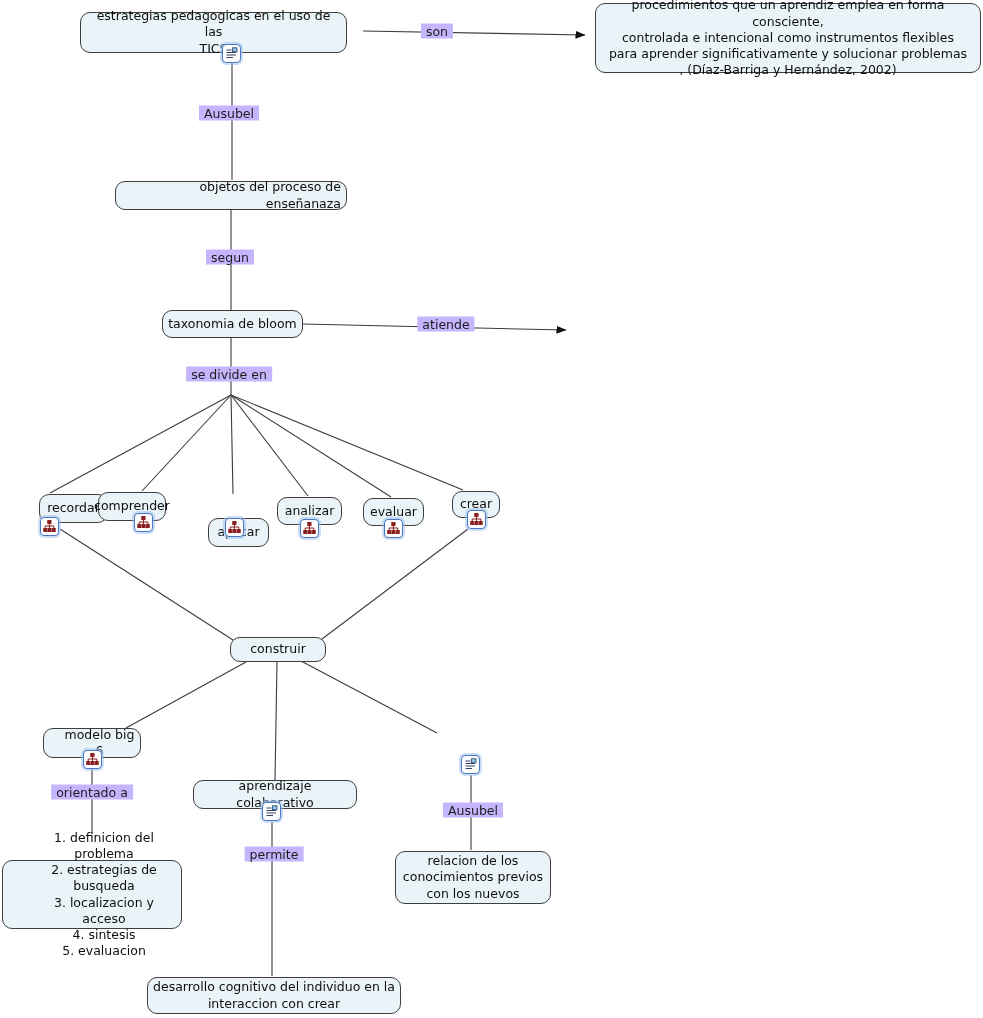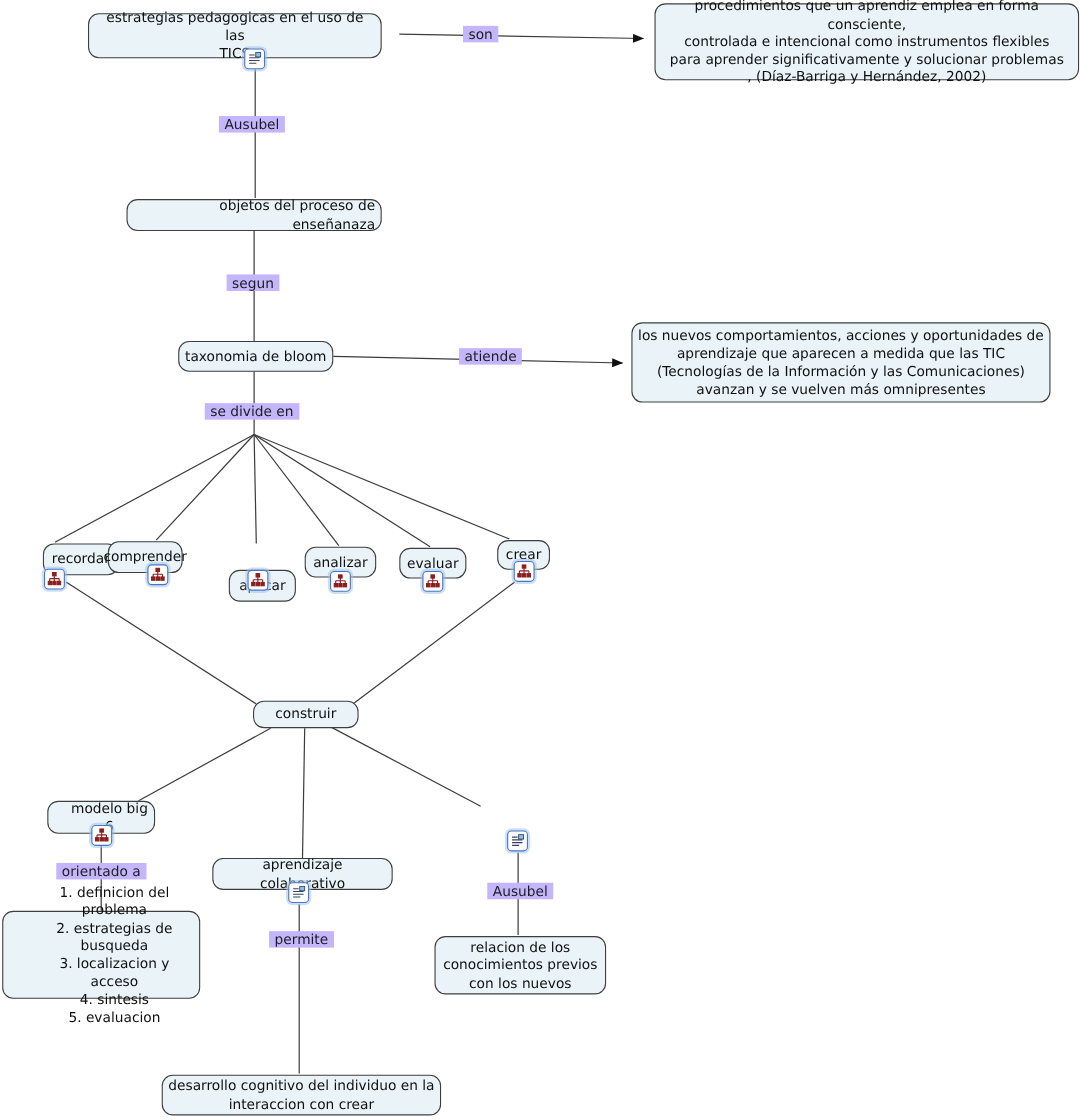--- a/index.html
+++ b/index.html
@@ -66,45 +66,41 @@
 
   <div class="node" style="left:595px; top:3px; width:386px; height:70px;">procedimientos que un aprendiz emplea en forma consciente,
 controlada e intencional como instrumentos flexibles
 para aprender significativamente y solucionar problemas
 , (Díaz-Barriga y Hernández, 2002)</div>
 
   <div class="node" style="left:115px; top:181px; width:232px; height:29px;text-align:right;">objetos del proceso de enseñanaza</div>
 
   <div class="node" style="left:162px; top:310px; width:141px; height:28px;">taxonomia de bloom</div>
 
-  <div class="node" style="left:574px; top:293px; width:381px; height:73px;">los nuevos comportamientos, acciones y oportunidades de
-aprendizaje que aparecen a medida que las TIC
-(Tecnologías de la  Información y las Comunicaciones)
-avanzan y se vuelven más omnipresentes</div>
 
   <div class="node" style="left:15px; top:494px; width:69px; height:29px;margin-left:24px;">recordar</div>
 
   <div class="node" style="left:98px; top:492px; width:68px; height:29px;">comprender</div>
 
   <div class="node" style="left:208px; top:495px; width:61px; height:29px;margin-top:23px;">aplicar</div>
 
   <div class="node" style="left:277px; top:497px; width:65px; height:28px;">analizar</div>
 
   <div class="node" style="left:363px; top:498px; width:61px; height:28px;">evaluar</div>
 
   <div class="node" style="left:452px; top:491px; width:48px; height:27px;">crear</div>
 
   <div class="node" style="left:230px; top:637px; width:96px; height:25px;">construir</div>
 
   <div class="node" style="left:43px; top:728px; width:98px; height:30px;padding-left:20px;">modelo big 6</div>
 
   <div class="node" style="left:193px; top:780px; width:164px; height:29px;">aprendizaje colaborativo</div>
 
 
-  <div class="node" style="left:2px; top:828px; width:180px; height:80px;padding-left:29px;">1. definicion del problema
+  <div class="node" style="left:2px; top:860px; width:180px; height:69px;padding-left:29px;">1. definicion del problema
 2. estrategias de busqueda
 3. localizacion y acceso
 4. sintesis
 5. evaluacion</div>
 
   <div class="node" style="left:395px; top:851px; width:156px; height:53px;">relacion de los
 conocimientos previos
 con los nuevos</div>
 
   <div class="node" style="left:147px; top:977px; width:254px; height:37px;">desarrollo cognitivo del individuo en la

